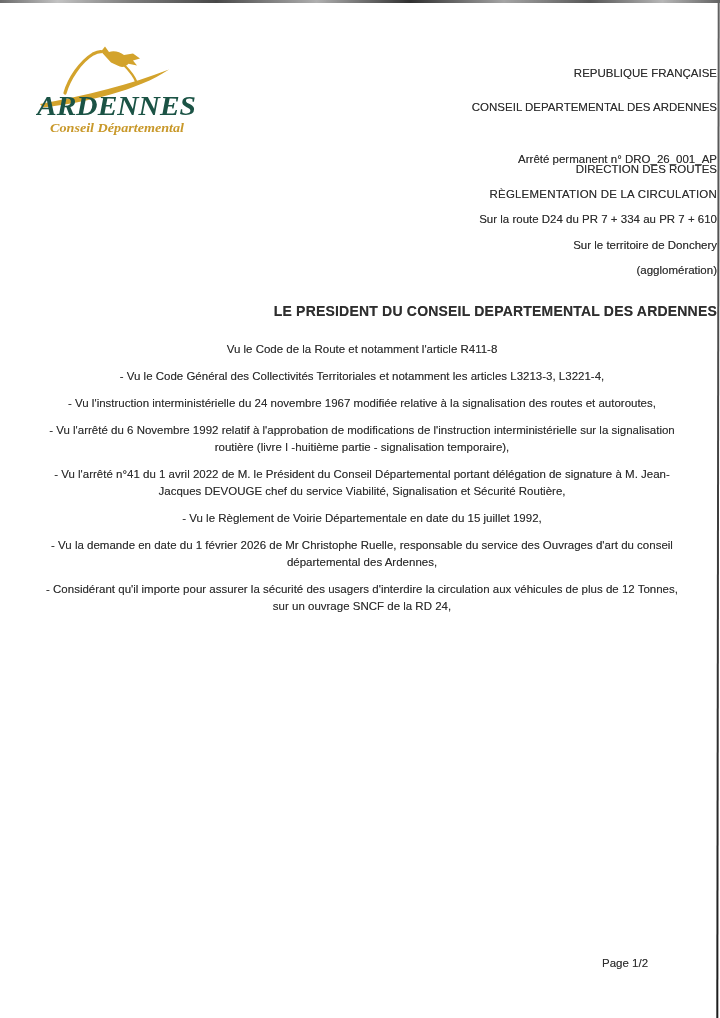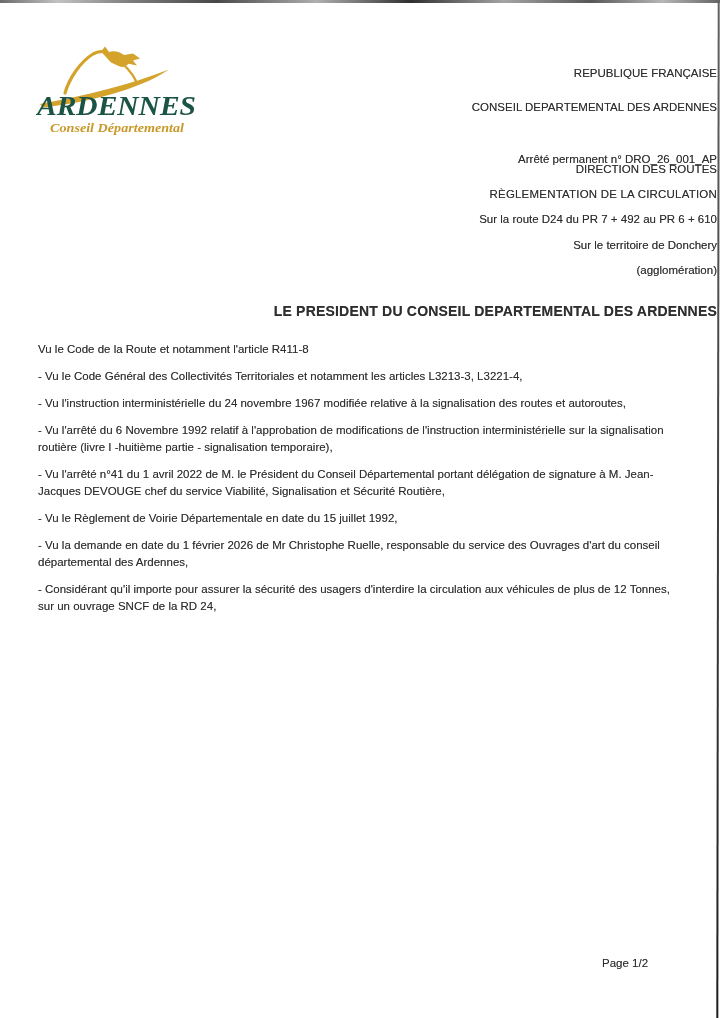--- a/index.html
+++ b/index.html
@@ -48,21 +48,21 @@
   .ord-agglo     { top: 263px; }
   .main-heading  {
     top: 304px; font-size: 14px; font-weight: bold; letter-spacing: .2px;
   }
   
   .doc-body {
     position: absolute; left: 38px; top: 341px; width: 648px;
     font-size: 11.5px; line-height: 17px;
     text-shadow: 0 0 .5px rgba(0,0,0,.4);
   }
-  .doc-body p { margin: 0 0 10px 0; }
+  .doc-body p { margin: 0 0 10px 0; text-align: center; }
   
   .page-footer {
     position: absolute; left: 602px; top: 957px;
     font-size: 11.5px; text-shadow: 0 0 .5px rgba(0,0,0,.4);
   }
   
   .logo {
     position: absolute; left: 36px; top: 46px; width: 162px; height: 94px;
   }
 </style>
@@ -87,21 +87,21 @@
     <text x="14" y="86" textLength="134" lengthAdjust="spacingAndGlyphs" font-family="'Liberation Serif', serif" font-style="italic" font-weight="bold" font-size="13.5" fill="#c9992b">Conseil Départemental</text>
   </svg>
 </div>
 
 <div class="cline lh-republic">REPUBLIQUE FRANÇAISE</div>
 <div class="cline lh-council">CONSEIL DEPARTEMENTAL DES ARDENNES</div>
 <div class="cline lh-direction">DIRECTION DES ROUTES</div>
 
 <div class="cline ref">Arrêté permanent n° DRO_26_001_AP</div>
 <div class="cline ord-title b">RÈGLEMENTATION DE LA CIRCULATION</div>
-<div class="cline ord-road b">Sur la route D24 du PR 7 + 492 au PR 6 + 610</div>
+<div class="cline ord-road b">Sur la route D24 du PR 7 + 334 au PR 7 + 610</div>
 <div class="cline ord-territory b">Sur le territoire de Donchery</div>
 <div class="cline ord-agglo b">(agglomération)</div>
 
 <div class="cline main-heading">LE PRESIDENT DU CONSEIL DEPARTEMENTAL DES ARDENNES</div>
 
 <div class="doc-body">
   <p>Vu le Code de la Route et notamment l'article R411-8</p>
   <p>- Vu le Code Général des Collectivités Territoriales et notamment les articles L3213-3, L3221-4,</p>
   <p>- Vu l'instruction interministérielle du 24 novembre 1967 modifiée relative à la signalisation des routes et autoroutes,</p>
   <p>- Vu l'arrêté du 6 Novembre 1992 relatif à l'approbation de modifications de l'instruction interministérielle sur la signalisation routière (livre I -huitième partie - signalisation temporaire),</p>

